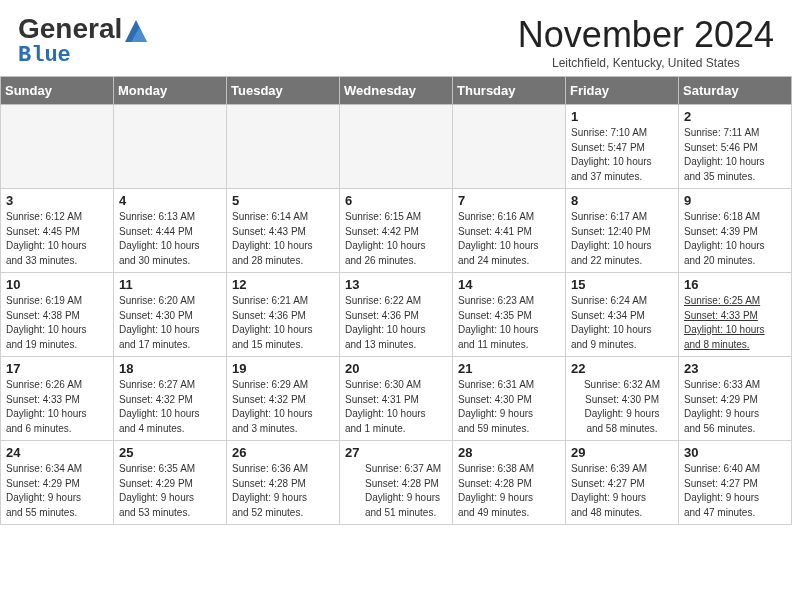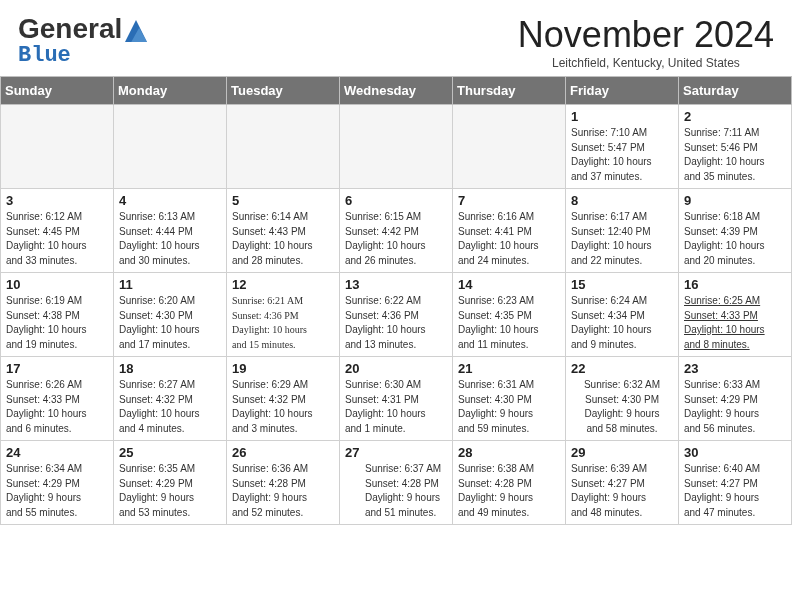--- a/index.html
+++ b/index.html
@@ -207,21 +207,21 @@
         </td>
         <td>
           <div class="day-number">11</div>
           <div class="day-info" style="white-space: pre-line;">Sunrise: 6:20 AM
 Sunset: 4:30 PM
 Daylight: 10 hours
 and 17 minutes.</div>
         </td>
         <td>
           <div class="day-number">12</div>
-          <div class="day-info" style="white-space: pre-line; font-family: Liberation Serif, serif;">Sunrise: 6:21 AM
+          <div class="day-info" style="white-space: pre-line;">Sunrise: 6:21 AM
 Sunset: 4:36 PM
 Daylight: 10 hours
 and 15 minutes.</div>
         </td>
         <td>
           <div class="day-number">13</div>
           <div class="day-info" style="white-space: pre-line;">Sunrise: 6:22 AM
 Sunset: 4:36 PM
 Daylight: 10 hours
 and 13 minutes.</div>

